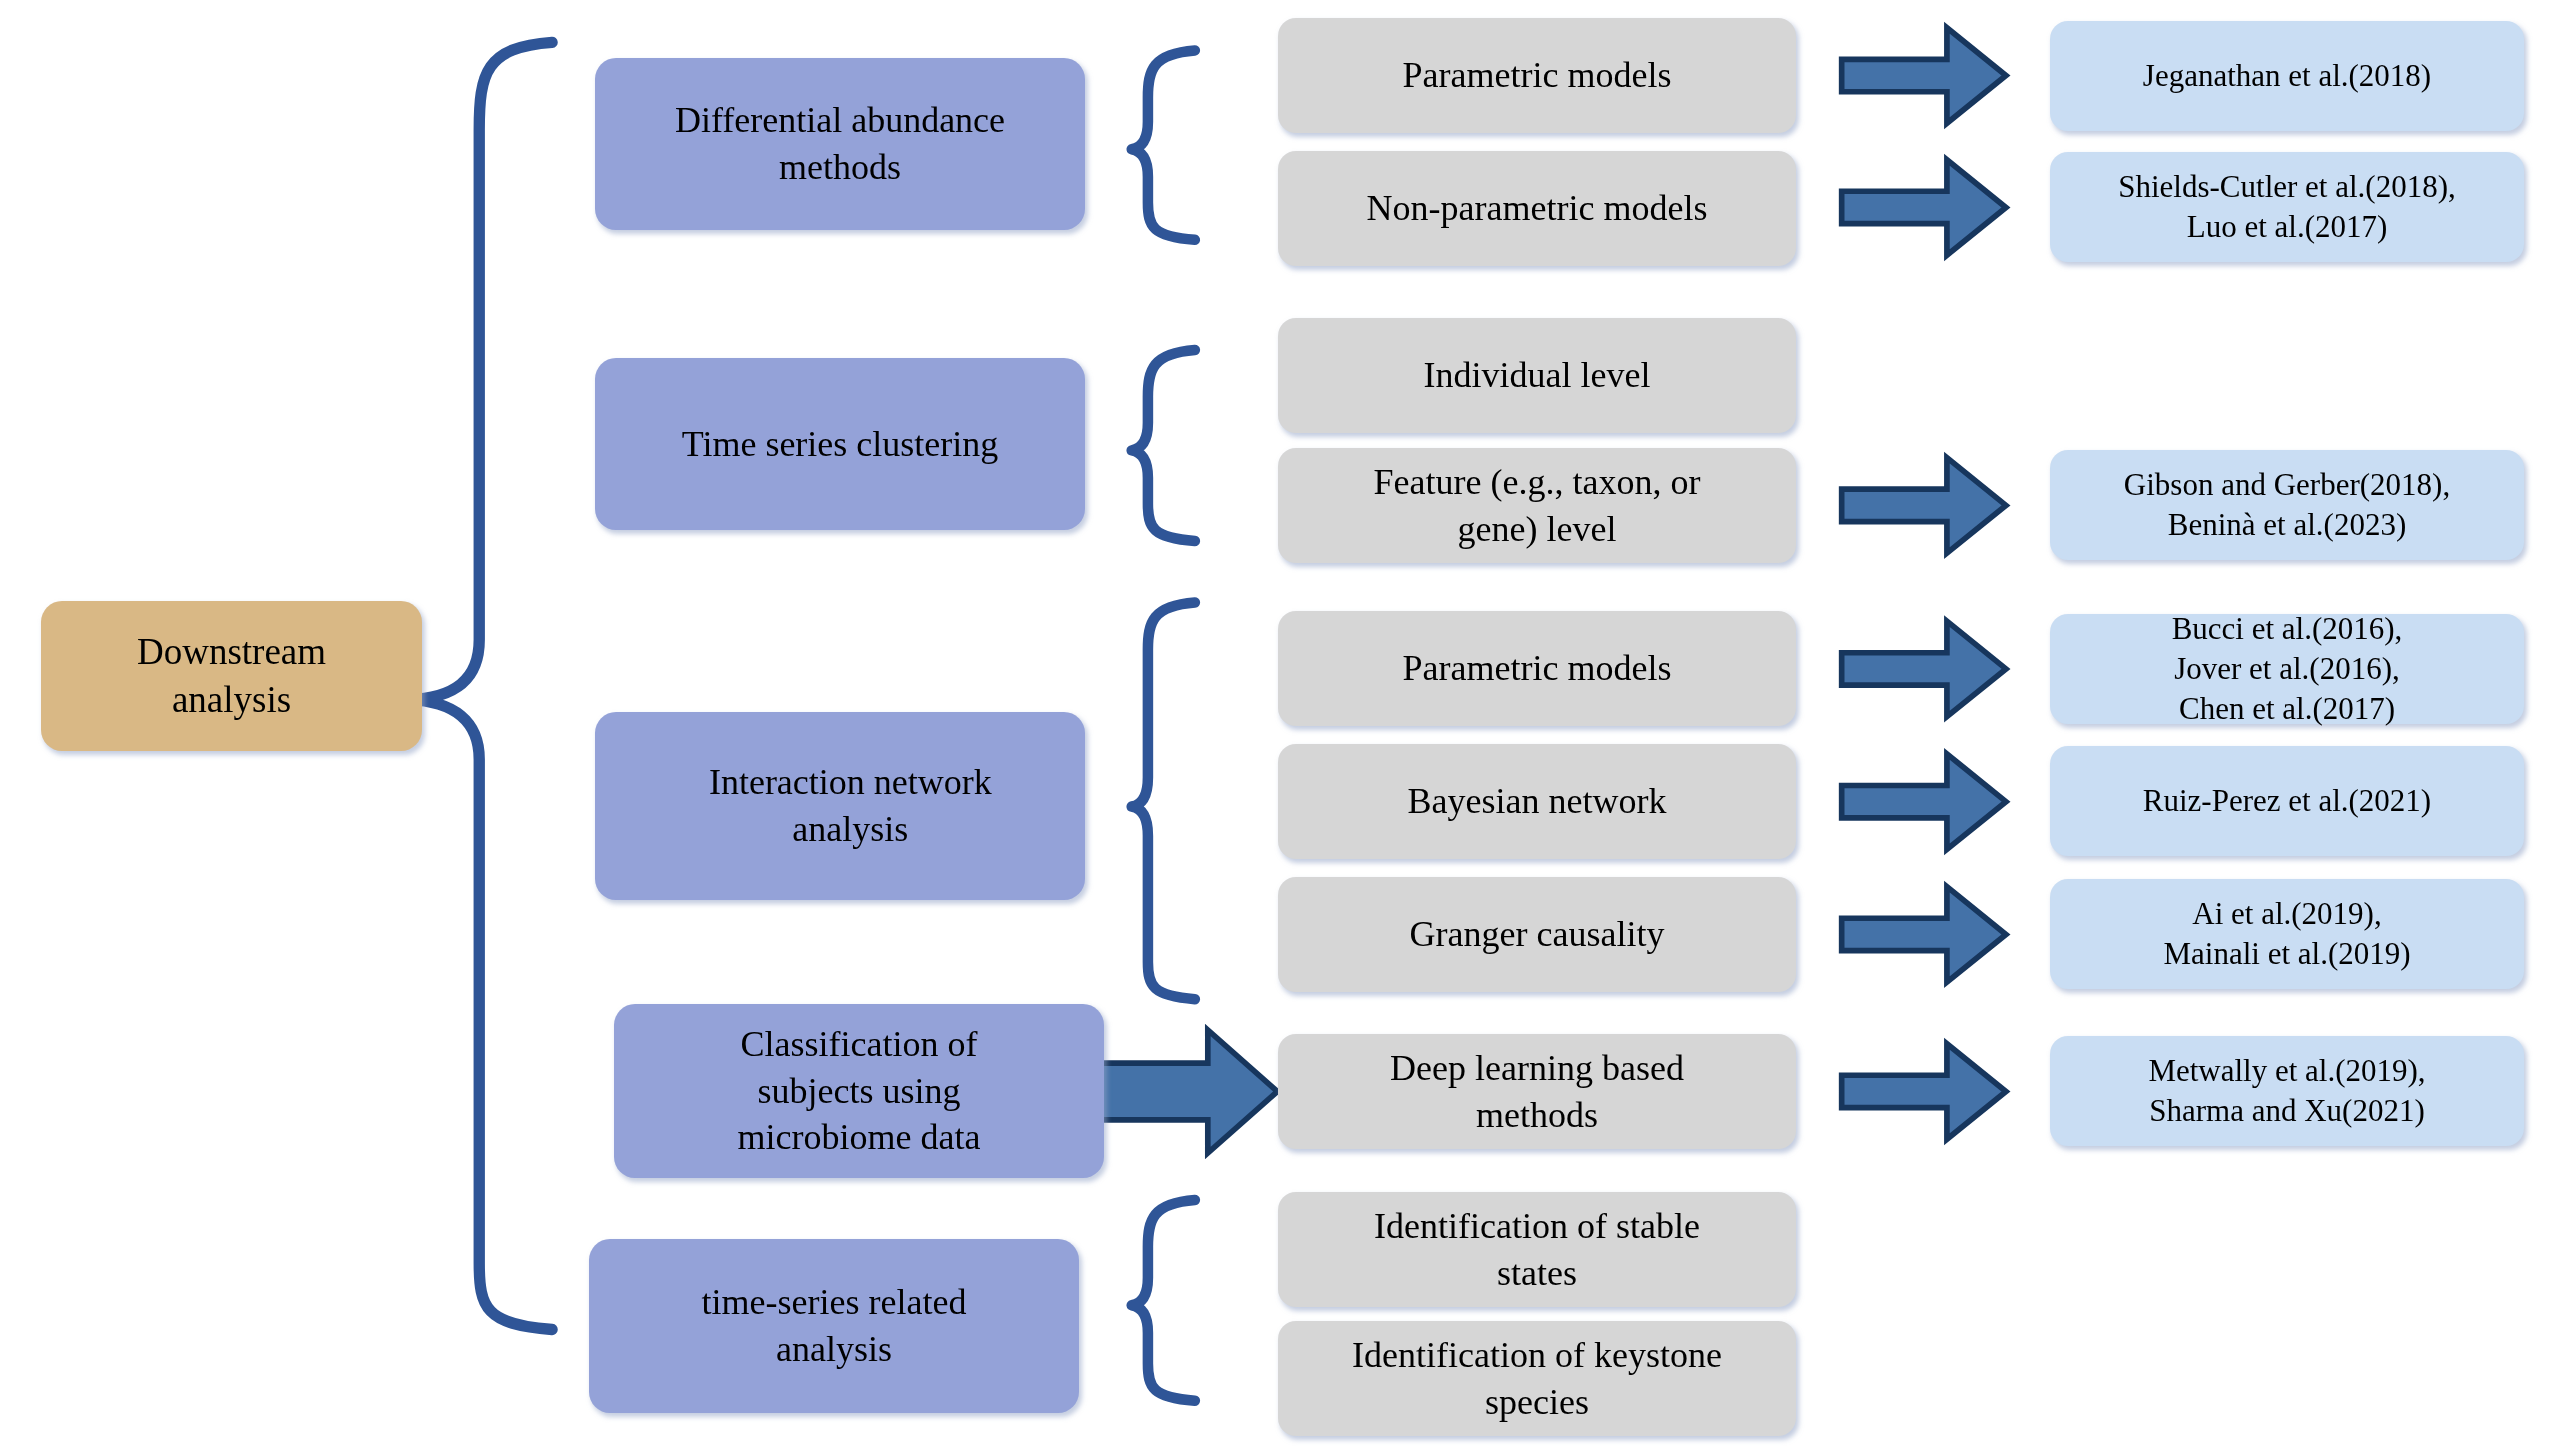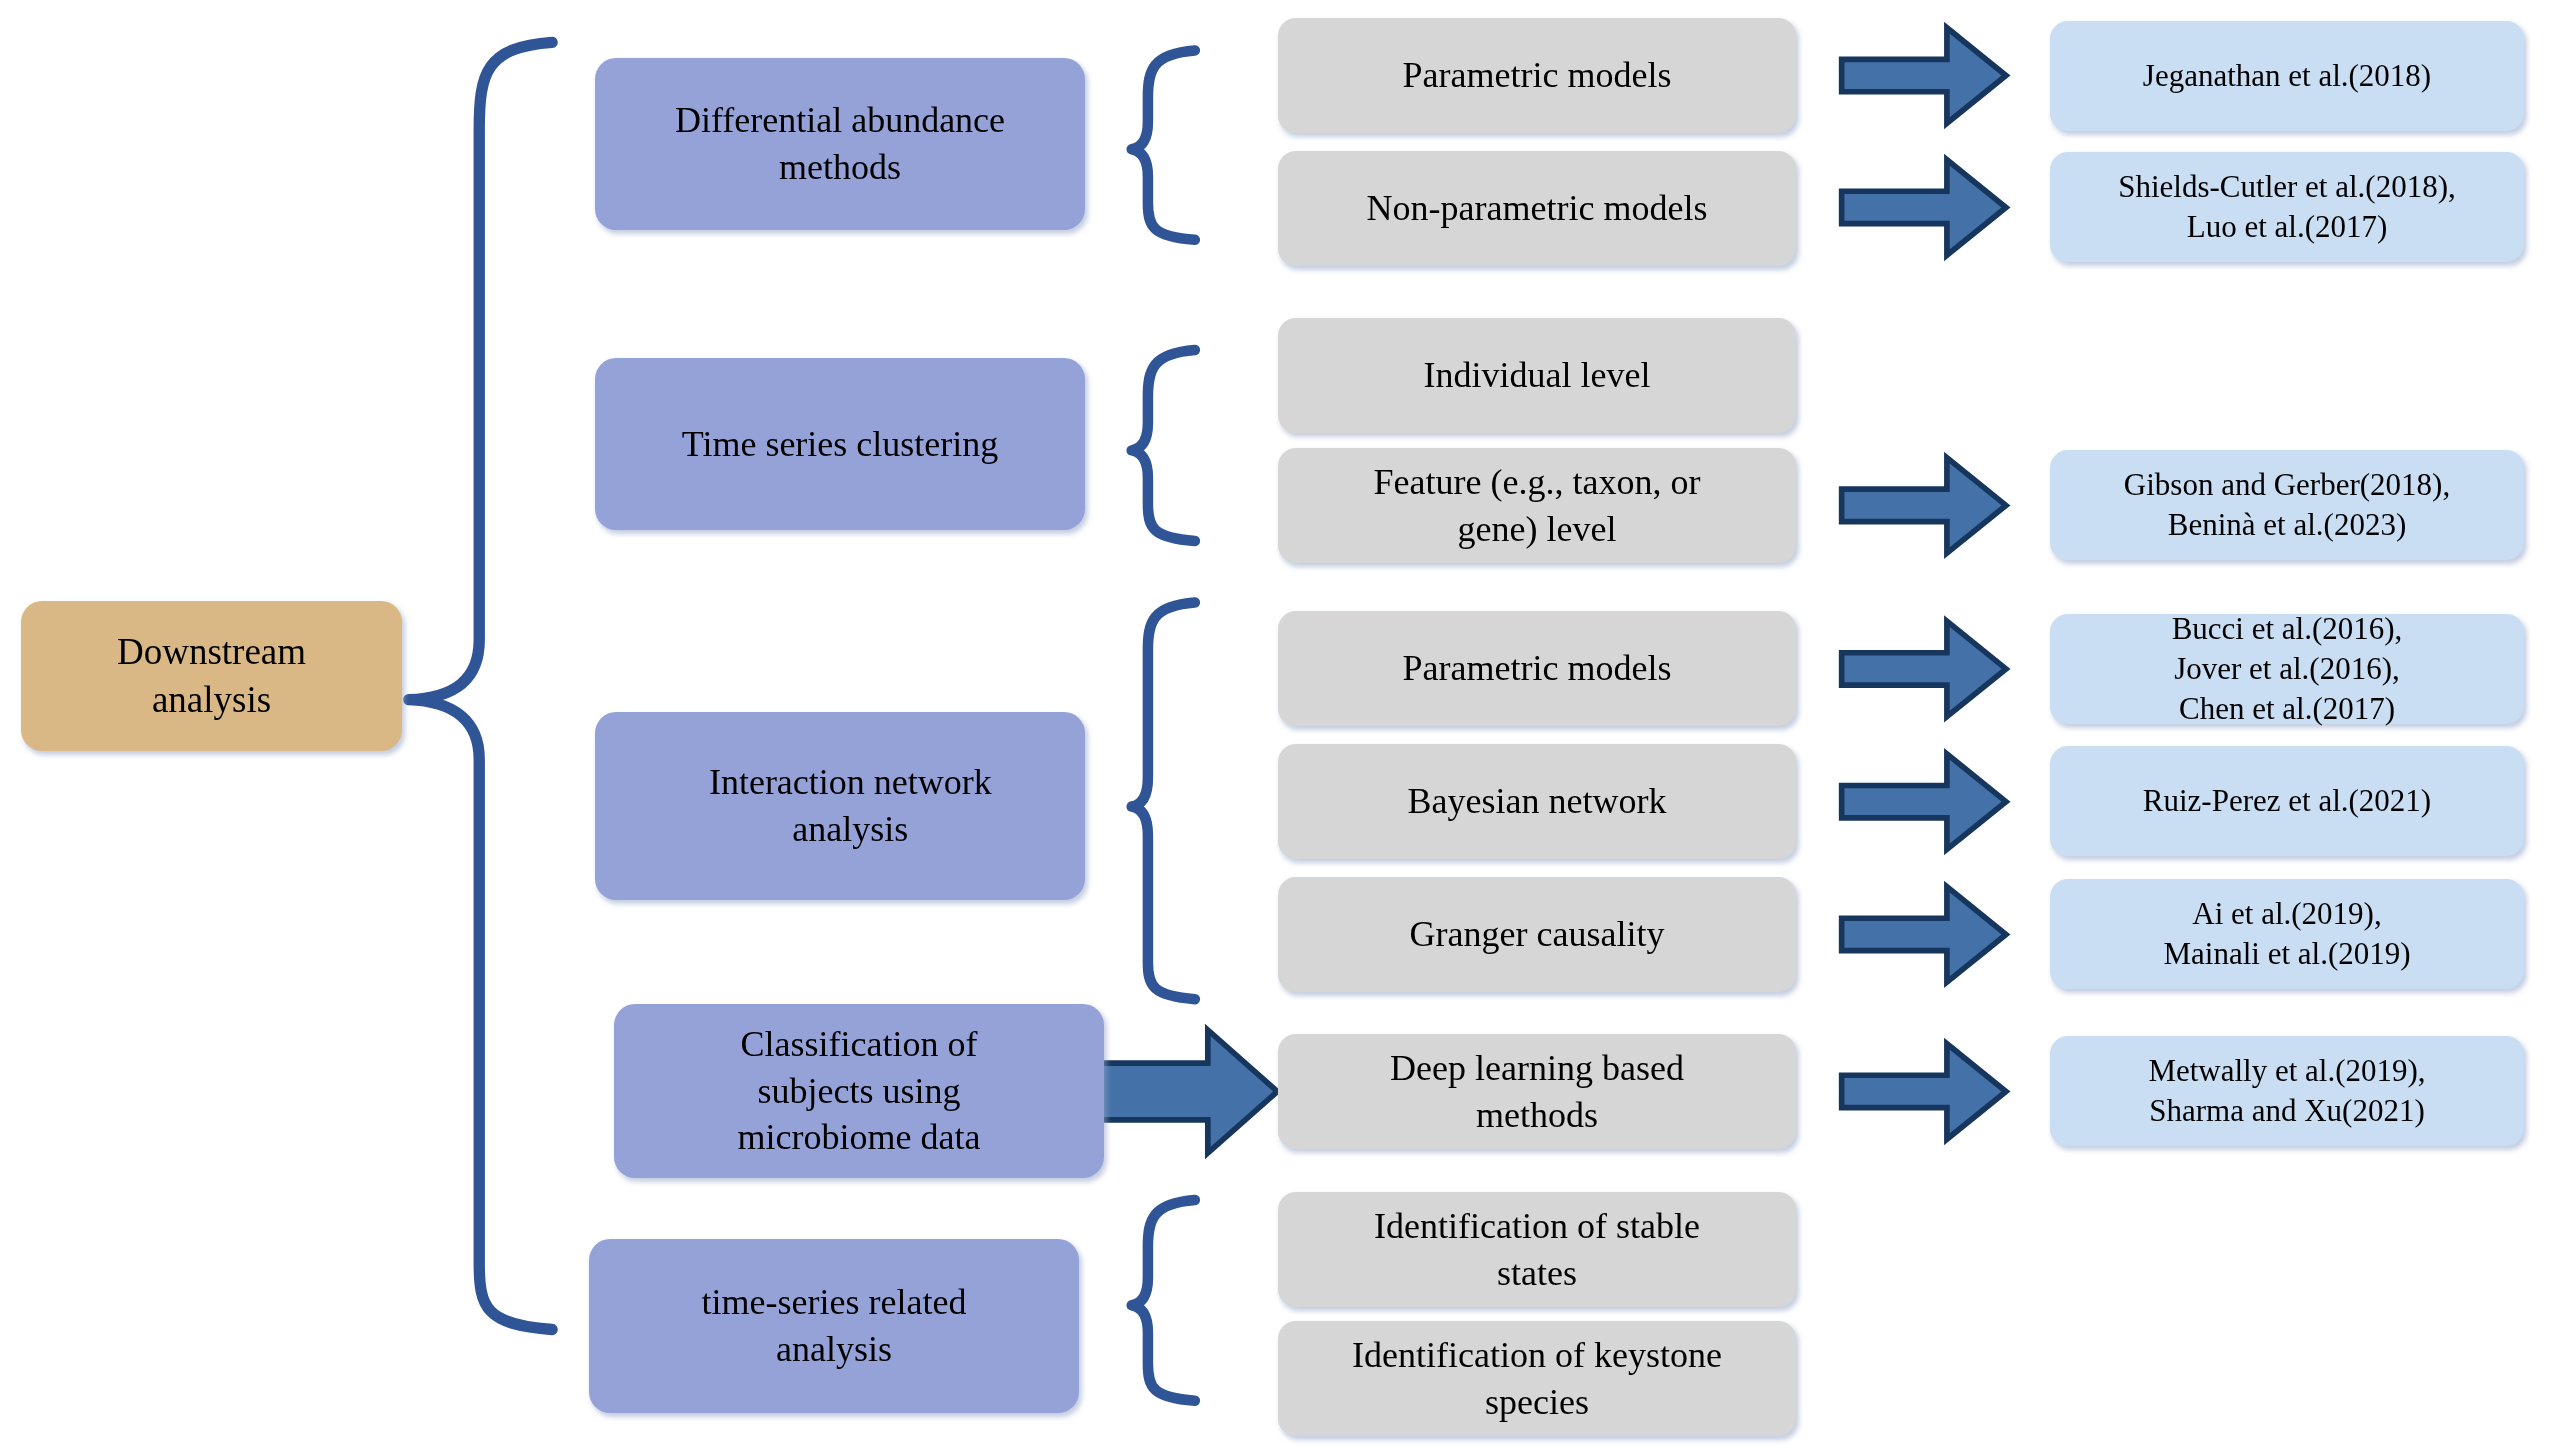--- a/index.html
+++ b/index.html
@@ -26,20 +26,21 @@
     color:#000000;
     line-height:1.30;
     padding:3.2px 11.3px;
     box-shadow:2.4px 3.2px 4.9px rgba(150,165,200,0.55);
   }
   .node span{display:block;width:100%;}
 
   .node.root{
     background:#d9b885;
     font-size:37px;
+    margin-left:20px;
   }
   .node.level2{
     background:#94a2d8;
     font-size:36px;
   }
   .node.method{
     background:#d6d6d6;
     font-size:36px;
     border-radius:18px;
   }

